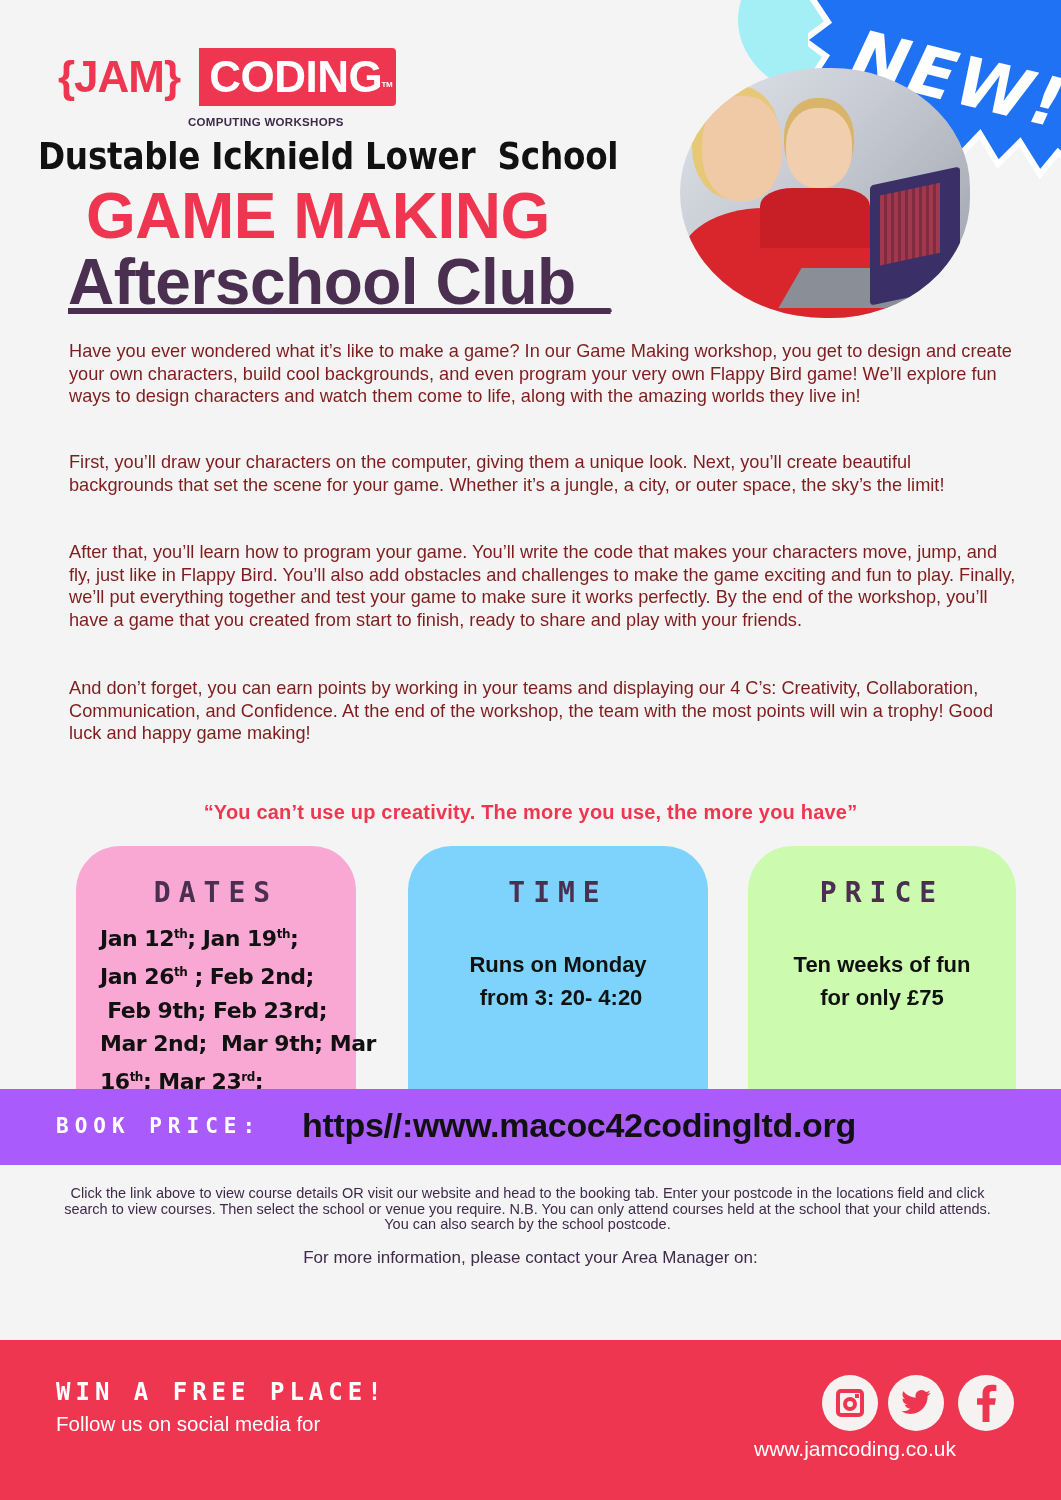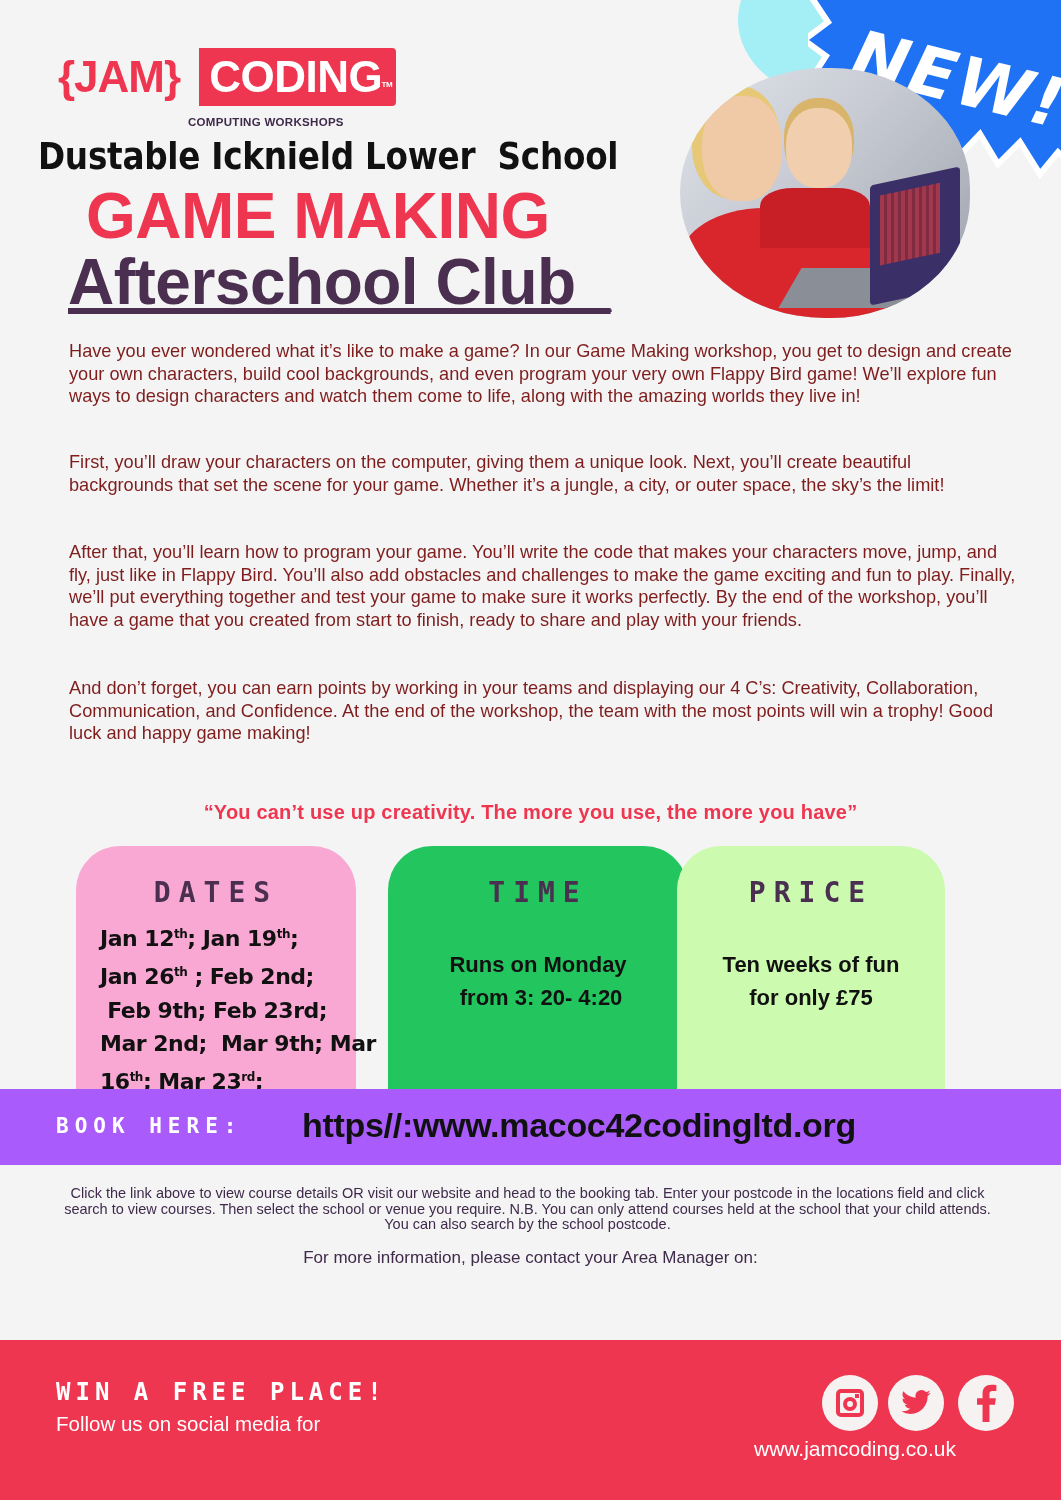--- a/index.html
+++ b/index.html
@@ -29,22 +29,22 @@
   .photo .laptop-screen { position: absolute; left: 10px; top: 12px; width: 60px; height: 70px; background: repeating-linear-gradient(90deg, #b33a4a 0 4px, #8b2a3a 4px 7px); opacity: 0.85; }
   .photo .keyboard { position: absolute; left: 110px; top: 200px; width: 170px; height: 40px; background: #8a8e96; transform: skewX(-30deg); }
 
   .body-text { position: absolute; left: 69px; width: 950px; font-size: 18.2px; line-height: 22.6px; color: #7f1d1d; font-family: "Liberation Sans", sans-serif; }
   .p1 { top: 340px; } .p2 { top: 451px; } .p3 { top: 541px; } .p4 { top: 677px; }
 
   .quote { position: absolute; left: 0; width: 1061px; top: 781px; text-align: center; color: #ef3650; font-size: 20px; font-weight: 700; letter-spacing: 0.2px; margin-top: 20px; }
 
   .card { position: absolute; top: 846px; height: 250px; border-radius: 44px 44px 0 0; }
   .card-dates { left: 76px; width: 280px; background: #f9a8d4; }
-  .card-time { left: 388px; width: 300px; background: #22c55e; }
-  .card-price { left: 677px; width: 268px; background: #ccfbb0; }
+  .card-time { left: 408px; width: 300px; background: #7dd3fc; }
+  .card-price { left: 748px; width: 268px; background: #ccfbb0; }
   .card-head { position: absolute; left: 0; width: 100%; top: 30px; text-align: center; font-family: "DejaVu Sans Mono", monospace; font-weight: 700; font-size: 28px; letter-spacing: 8px; color: #4a2f50; }
   .dates-list { position: absolute; left: 24px; top: 72px; font-size: 22px; font-weight: 700; color: #111; line-height: 33.5px; font-family: "DejaVu Sans", sans-serif; letter-spacing: -0.5px; }
   .dates-list sup { font-size: 12px; }
   .card-body { position: absolute; left: 0; width: 100%; top: 102px; text-align: center; font-size: 22px; font-weight: 700; color: #111; line-height: 33px; font-family: "Liberation Sans", sans-serif; }
 
   .book-band { position: absolute; left: 0; top: 1089px; width: 1061px; height: 76px; background: #a95cfb; }
   .book-label { position: absolute; left: 56px; top: 1114px; font-family: "DejaVu Sans Mono", monospace; font-weight: 700; font-size: 21px; letter-spacing: 6px; color: #fff; }
   .book-url { position: absolute; left: 302px; top: 1106px; font-size: 34px; font-weight: 700; color: #111; letter-spacing: -0.3px; }
 
   .instructions { position: absolute; left: 60px; width: 935px; top: 1186px; text-align: center; font-size: 14.5px; line-height: 15.5px; color: #3f2a4a; }
@@ -117,21 +117,21 @@
 
 <div class="card card-price">
   <div class="card-head">PRICE</div>
   <div class="card-body">
     <div>Ten weeks of fun</div>
     <div>for only £75</div>
   </div>
 </div>
 
 <div class="book-band"></div>
-<div class="book-label">BOOK HERE:</div>
+<div class="book-label">BOOK PRICE:</div>
 <div class="book-url">https//:www.macoc42codingltd.org</div>
 
 <p class="instructions">Click the link above to view course details OR visit our website and head to the booking tab. Enter your postcode in the locations field and click search to view courses. Then select the school or venue you require. N.B. You can only attend courses held at the school that your child attends. You can also search by the school postcode.</p>
 <p class="contact">For more information, please contact your Area Manager on:</p>
 
 <div class="footer"></div>
 <div class="win-title">WIN A FREE PLACE!</div>
 <div class="win-text">
   <div>Follow us on social media for</div>
 </div>

